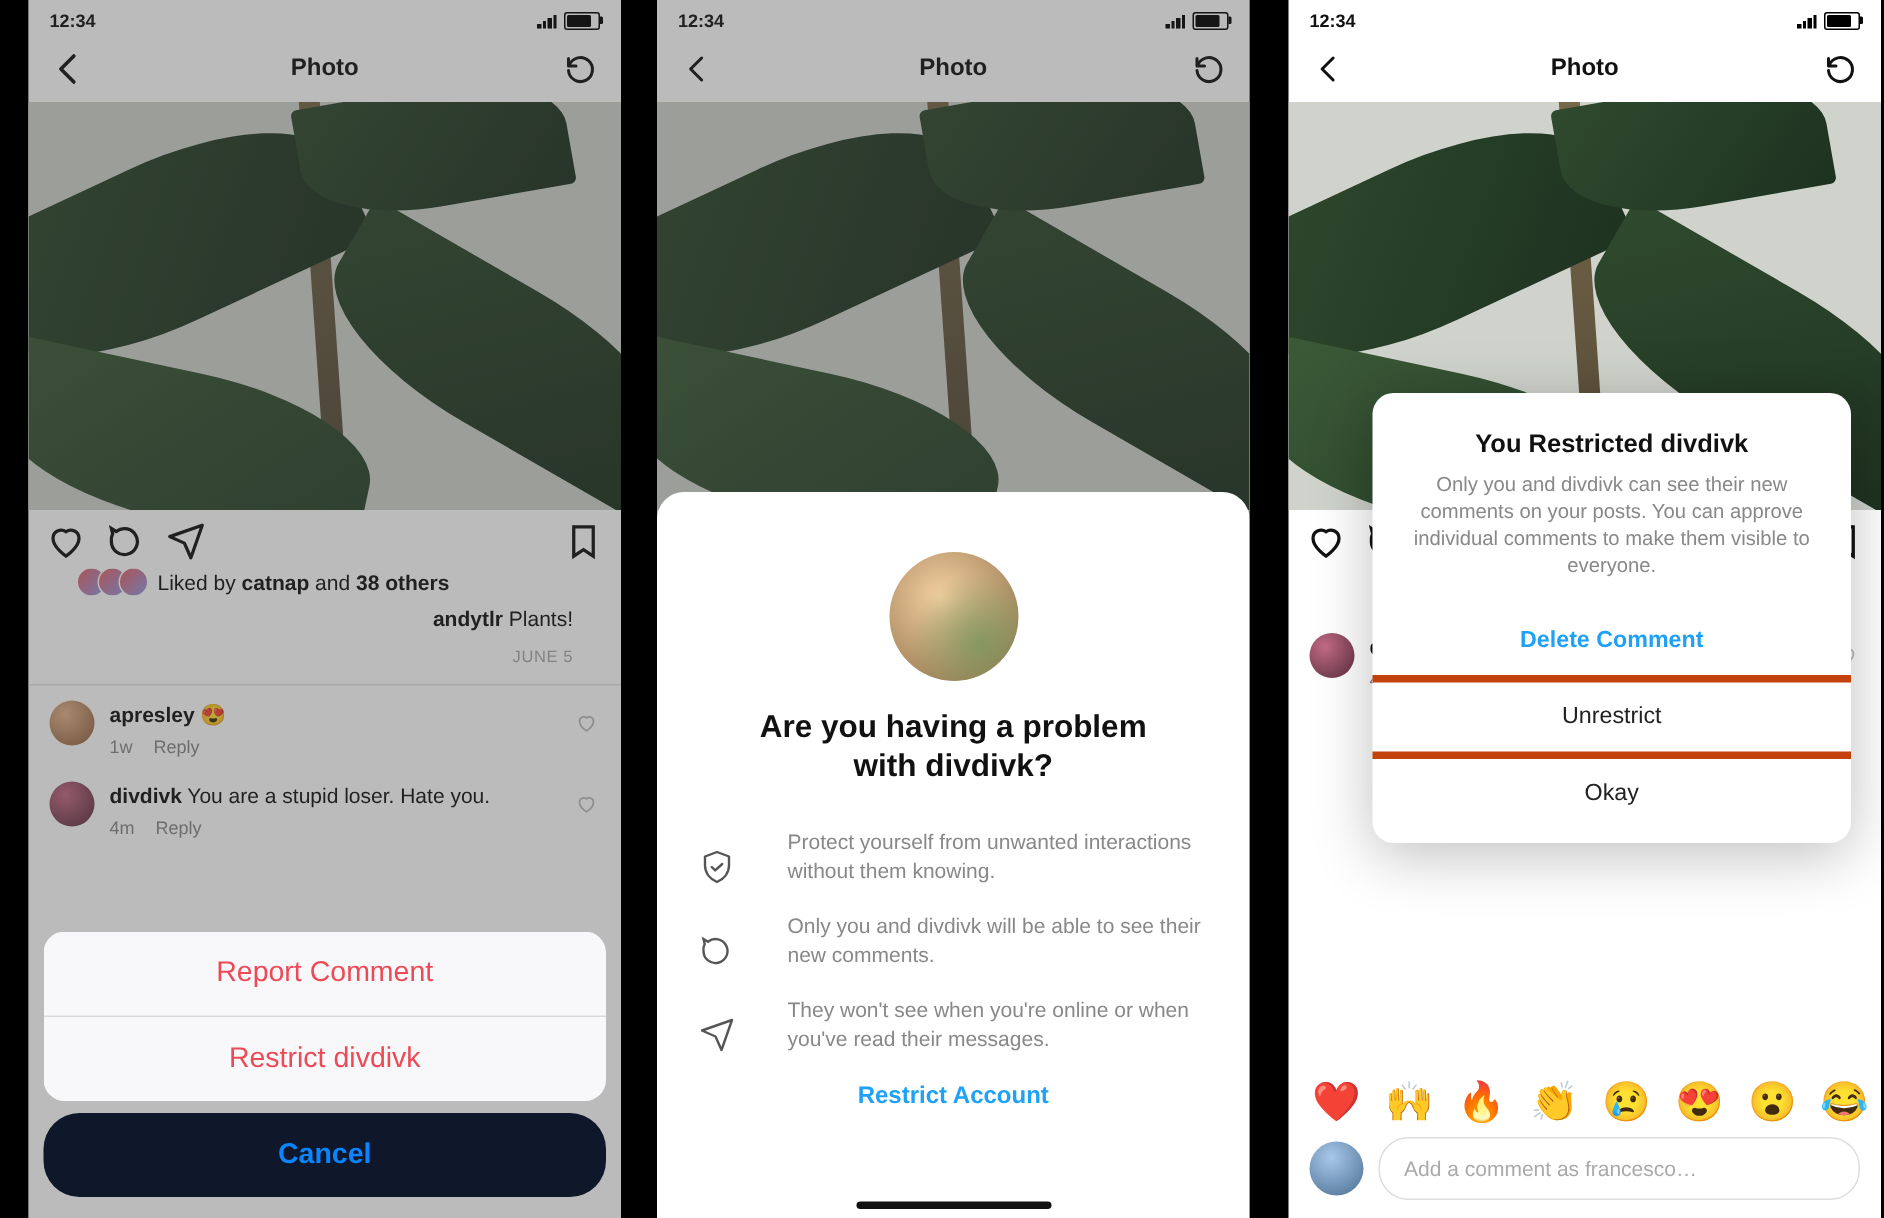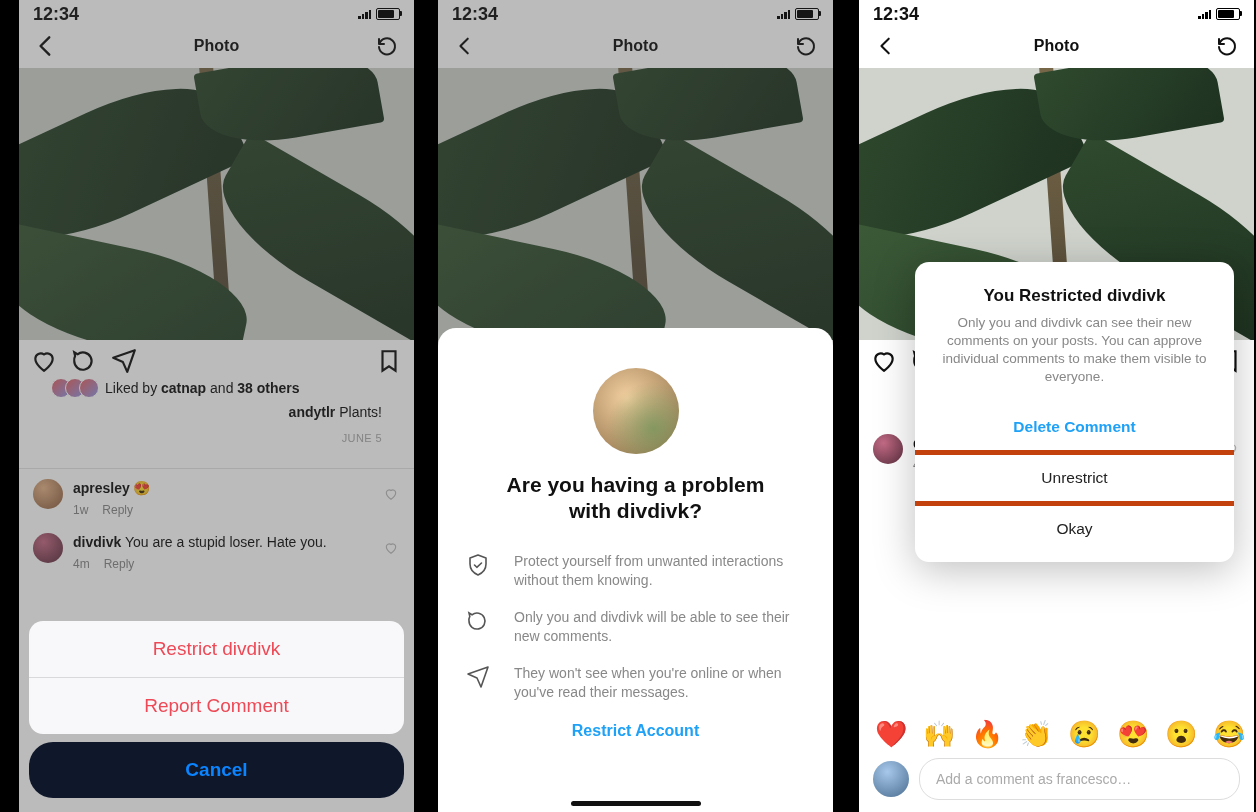--- a/index.html
+++ b/index.html
@@ -15,21 +15,21 @@
     --overlay:rgba(60,60,60,.35);
   }
   html,body{margin:0;padding:0;background:#000;font-family:-apple-system,Helvetica,Arial,sans-serif;color:var(--ink);}
   .stage{width:1256px;height:812px;position:relative;overflow:hidden;}
   .phone{position:absolute;top:0;width:395px;height:812px;background:#fff;overflow:hidden;}
   .phone.s1{left:19px;}
   .phone.s2{left:438px;}
   .phone.s3{left:859px;}
 
   
-  .statusbar{height:20px;padding:4px 14px 0 14px;display:flex;justify-content:space-between;align-items:center;font-size:18px;font-weight:600;}
+  .statusbar{height:20px;padding:4px 14px 0 14px;display:flex;justify-content:space-between;align-items:center;font-size:12px;font-weight:600;}
   .sb-right{display:flex;align-items:center;gap:5px;}
   .sig{display:flex;align-items:flex-end;gap:1px;height:10px;}
   .sig span{width:2.5px;background:#000;display:block;}
   .sig span:nth-child(1){height:3px}.sig span:nth-child(2){height:5px}.sig span:nth-child(3){height:7px}.sig span:nth-child(4){height:9px}
   .batt{width:22px;height:10px;border:1px solid #000;border-radius:2px;position:relative;}
   .batt::after{content:"";position:absolute;right:-3px;top:2px;width:2px;height:5px;background:#000;border-radius:0 1px 1px 0;}
   .batt .fill{position:absolute;left:1px;top:1px;bottom:1px;width:16px;background:#000;border-radius:1px;}
 
   
   .navhdr{height:44px;display:flex;align-items:center;justify-content:space-between;padding:0 10px;}
@@ -53,21 +53,21 @@
 
   .meta{padding:0 32px;font-size:14px;line-height:20px;text-align:right;}
   .likes{display:flex;align-items:center;gap:6px;margin-top:2px;}
   .facepile{display:flex;}
   .facepile span{width:18px;height:18px;border-radius:50%;border:1.5px solid #fff;background:linear-gradient(135deg,#e66465,#9198e5);margin-left:-6px}
   .facepile span:first-child{margin-left:0}
   .caption{margin-top:4px;}
   .date{color:var(--muted2);font-size:11px;letter-spacing:.4px;margin-top:6px}
 
   
-  .comments{border-top:1px solid var(--divider);margin-top:20px}
+  .comments{border-top:1px solid var(--divider);margin-top:8px}
   .crow{display:flex;align-items:flex-start;gap:10px;padding:10px 14px 4px;position:relative}
   .crow .avatar{width:30px;height:30px;border-radius:50%;background:radial-gradient(circle at 35% 30%,#e4b48a,#8d6043);flex:none;}
   .crow .avatar.a2{background:radial-gradient(circle at 35% 30%,#c46b86,#5a2f3e)}
   .crow .body{flex:1;font-size:14px;line-height:18px}
   .csub{color:var(--muted);font-size:12px;margin-top:4px;display:flex;gap:14px;font-weight:500}
   .crow .like-sm{position:absolute;right:16px;top:18px;color:#bbb}
 
   b{font-weight:600}
 
   
@@ -79,21 +79,21 @@
   .sheet-item{height:56px;display:flex;align-items:center;justify-content:center;font-size:19px;border-top:1px solid rgba(0,0,0,.12)}
   .sheet-item:first-child{border-top:none}
   .sheet-item.red{color:var(--red)}
   .sheet-cancel{margin-top:8px;background:#0f172a;border-radius:24px;height:56px;display:flex;align-items:center;justify-content:center;font-size:19px;color:var(--blue);font-weight:600}
 
   
   .bigsheet{position:absolute;left:0;right:0;bottom:0;top:328px;background:#fff;border-radius:18px 18px 0 0;padding:40px 24px 34px;box-sizing:border-box}
   .bigsheet .pfp{width:86px;height:86px;border-radius:50%;margin:0 auto 18px;background:radial-gradient(circle at 40% 35%,#f4d0a0,#8a6b45);position:relative;overflow:hidden}
   .bigsheet .pfp::after{content:"";position:absolute;inset:0;background:radial-gradient(circle at 70% 70%,rgba(110,150,90,.7),transparent 55%)}
   .bigsheet h2{font-size:21px;font-weight:700;text-align:center;margin:0 30px 28px;line-height:26px}
-  .feat{display:flex;gap:22px;align-items:flex-start;margin:0 4px 18px;color:#888;font-size:14px;line-height:19px}
+  .feat{display:flex;gap:33px;align-items:flex-end;margin:0 4px 18px;color:#888;font-size:14px;line-height:19px}
   .feat .fi{width:26px;flex:none;color:#555;margin-top:1px}
   .restrict-btn{text-align:center;color:var(--link-blue);font-size:16px;font-weight:700;margin-top:20px}
   .homebar{position:absolute;bottom:6px;left:50%;transform:translateX(-50%);width:130px;height:5px;background:#111;border-radius:3px}
 
   
   .alert{position:absolute;left:56px;right:20px;top:262px;background:#fff;border-radius:14px;padding:24px 18px 10px;text-align:center;box-shadow:0 8px 40px rgba(0,0,0,.25)}
   .alert h3{margin:0 0 8px;font-size:17px;font-weight:700}
   .alert p{margin:0 0 18px;font-size:13.5px;line-height:18px;color:#888}
   .alert .aitem{height:46px;display:flex;align-items:center;justify-content:center;font-size:15.5px;border-top:5px solid #c2410c;margin:0 -18px}
   .alert .aitem.primary{color:var(--link-blue);font-weight:600;border-top:none}
@@ -207,22 +207,22 @@
       </div>
       <svg class="like-sm" width="14" height="14" viewBox="0 0 24 24">
             <path d="M12 21s-8-5.3-8-11a5 5 0 0 1 8-4 5 5 0 0 1 8 4c0 5.7-8 11-8 11z" fill="none" stroke="currentColor" stroke-width="2"></path>
           </svg>
     </div>
   </div>
 
   <div class="dim"></div>
   <div class="sheet">
     <div class="sheet-block">
+      <div class="sheet-item red">Report Comment</div>
       <div class="sheet-item red">Restrict divdivk</div>
-      <div class="sheet-item red">Report Comment</div>
     </div>
     <div class="sheet-cancel">Cancel</div>
   </div>
 </div>
 
 <div class="phone s2">
   <div class="statusbar">
     <span>12:34</span>
     <div class="sb-right">
       <div class="sig">

